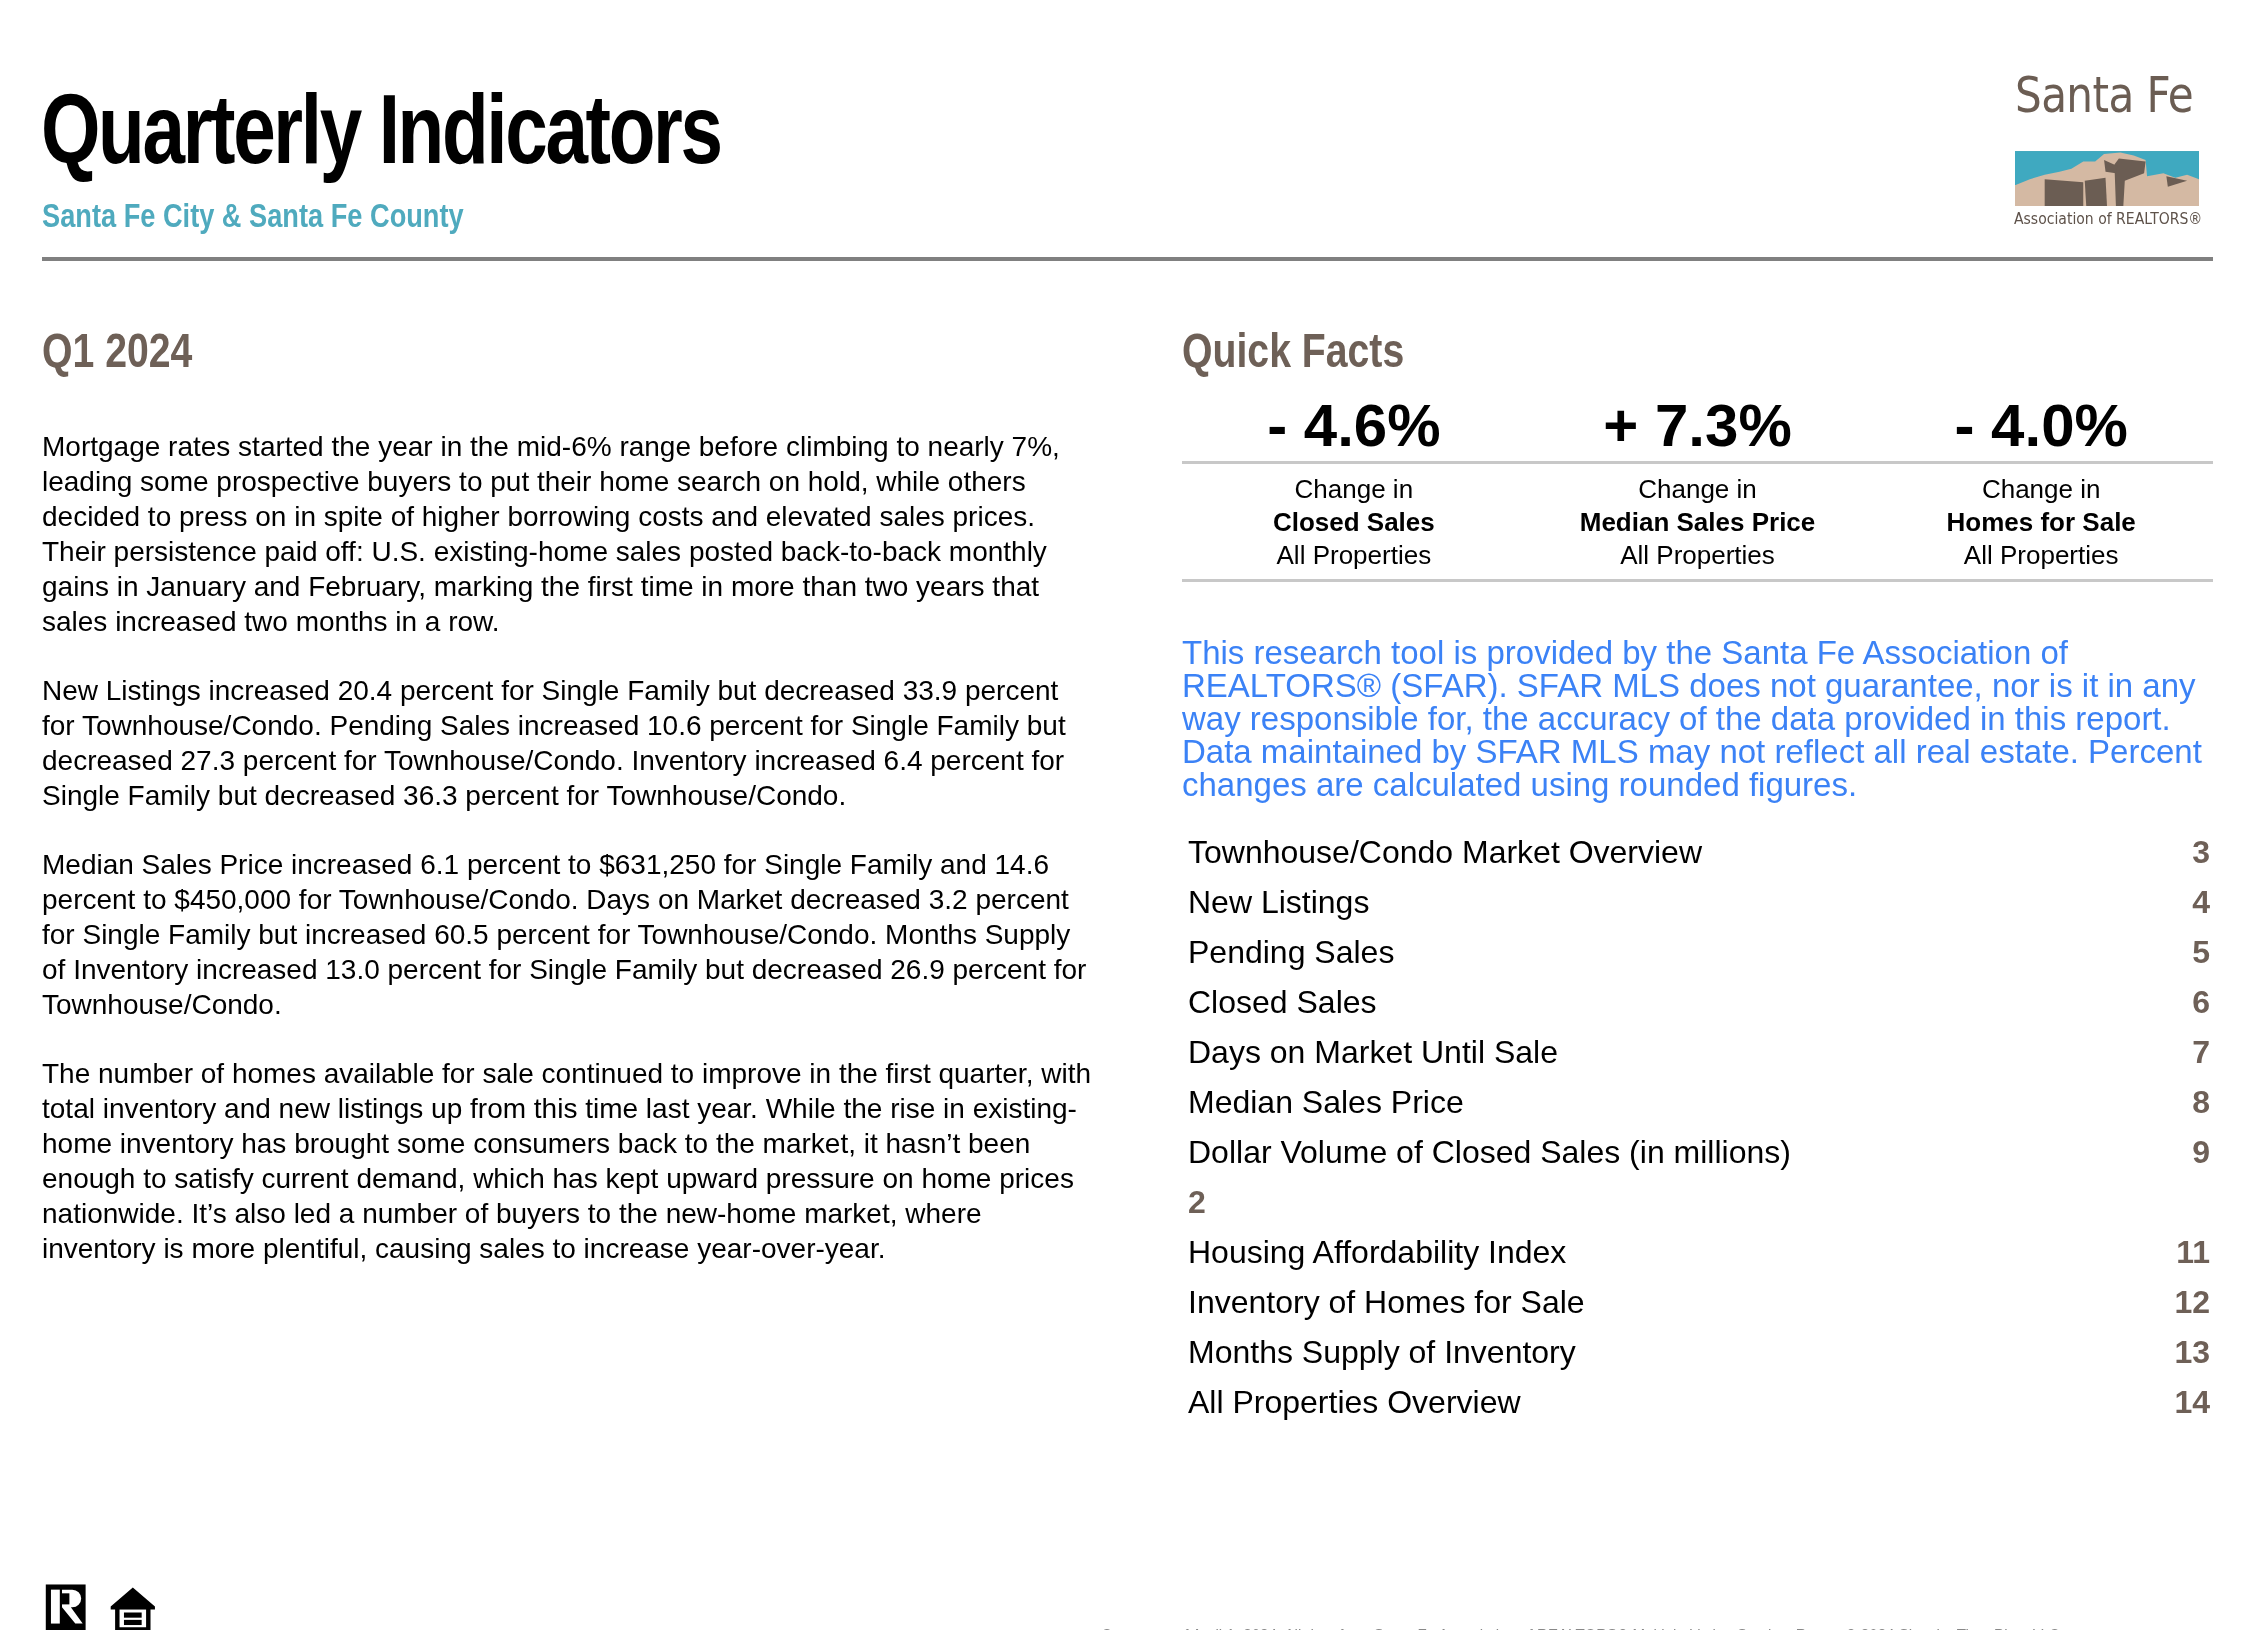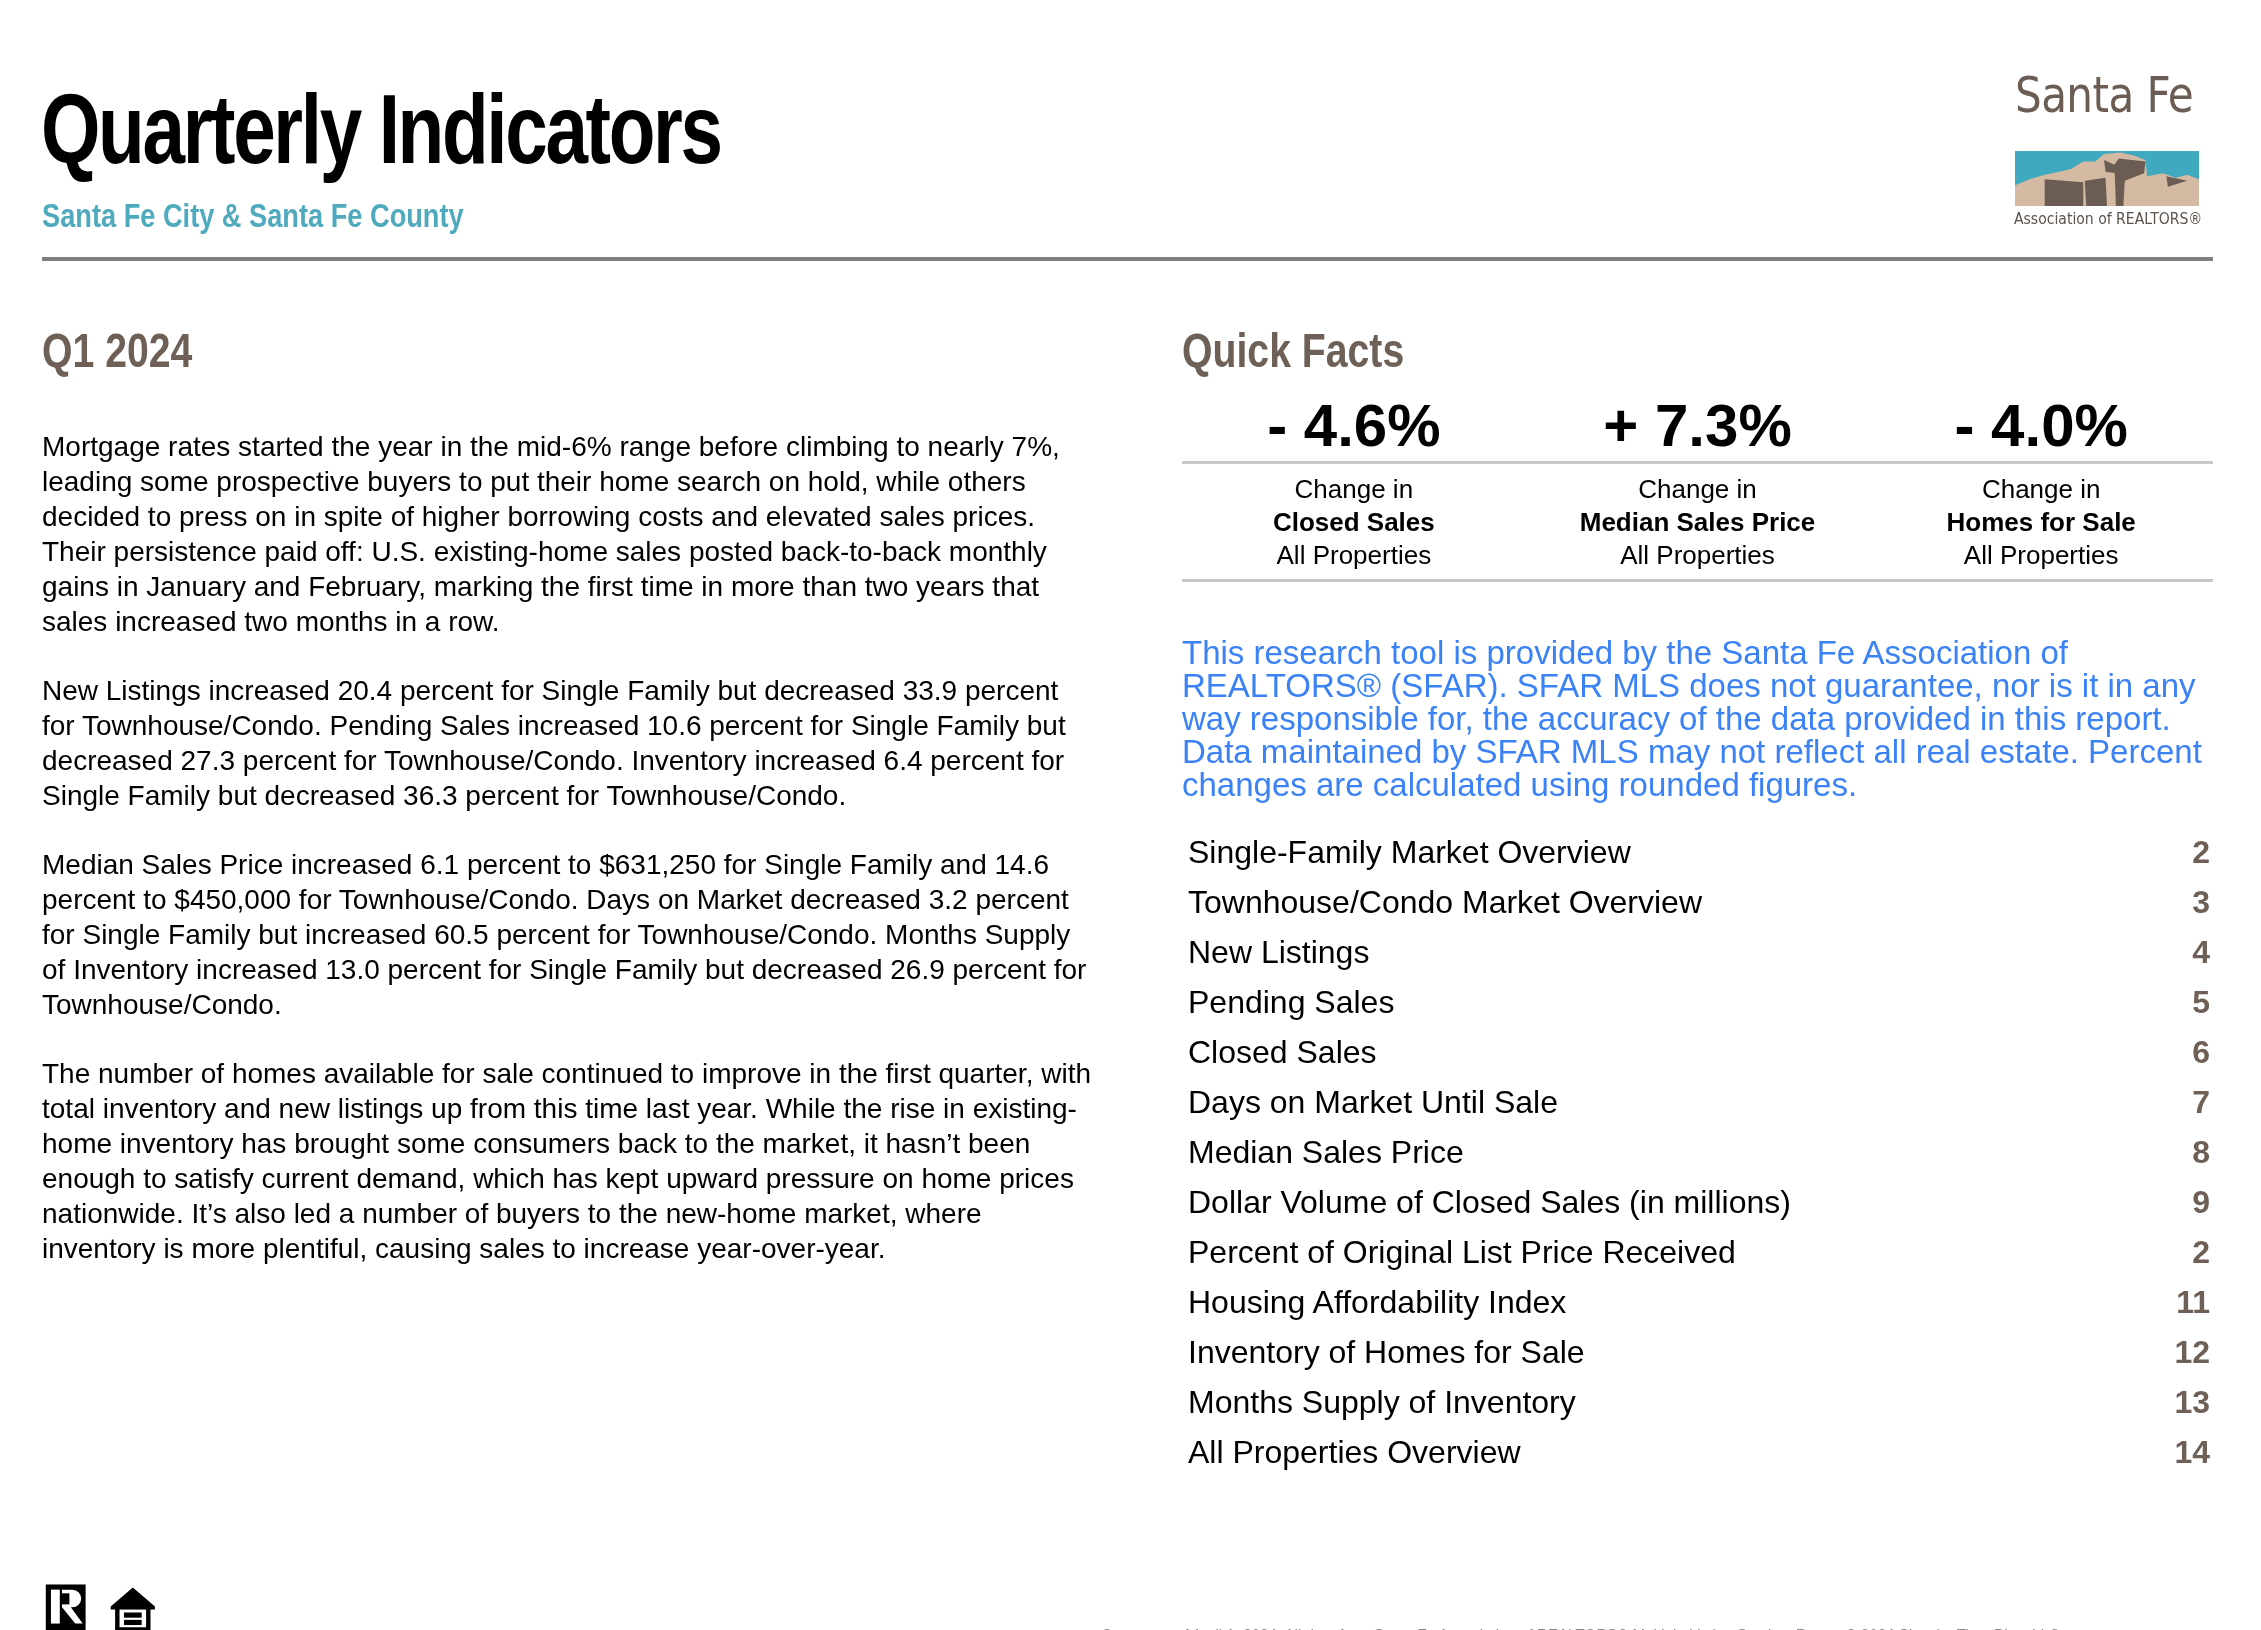--- a/index.html
+++ b/index.html
@@ -114,24 +114,20 @@
       <span>All Properties</span>
     </div>
   </div>
   <div class="qf-rule"></div>
 </div>
 
 <div id="disclaimer" class="abs">This research tool is provided by the Santa Fe Association of REALTORS® (SFAR). SFAR MLS does not guarantee, nor is it in any way responsible for, the accuracy of the data provided in this report. Data maintained by SFAR MLS may not reflect all real estate. Percent changes are calculated using rounded figures.</div>
 
 <div id="toc" class="abs">
   <div class="toc-row">
-      <span class="toc-label">Single-Family Market Overview</span>
-      <span class="toc-page">2</span>
-    </div>
-  <div class="toc-row">
       <span class="toc-label">Townhouse/Condo Market Overview</span>
       <span class="toc-page">3</span>
     </div>
   <div class="toc-row">
       <span class="toc-label">New Listings</span>
       <span class="toc-page">4</span>
     </div>
   <div class="toc-row">
       <span class="toc-label">Pending Sales</span>
       <span class="toc-page">5</span>
@@ -146,21 +142,20 @@
     </div>
   <div class="toc-row">
       <span class="toc-label">Median Sales Price</span>
       <span class="toc-page">8</span>
     </div>
   <div class="toc-row">
       <span class="toc-label">Dollar Volume of Closed Sales (in millions)</span>
       <span class="toc-page">9</span>
     </div>
   <div class="toc-row">
-      <span class="toc-label">Percent of Original List Price Received</span>
       <span class="toc-page">2</span>
     </div>
   <div class="toc-row">
       <span class="toc-label">Housing Affordability Index</span>
       <span class="toc-page">11</span>
     </div>
   <div class="toc-row">
       <span class="toc-label">Inventory of Homes for Sale</span>
       <span class="toc-page">12</span>
     </div>

